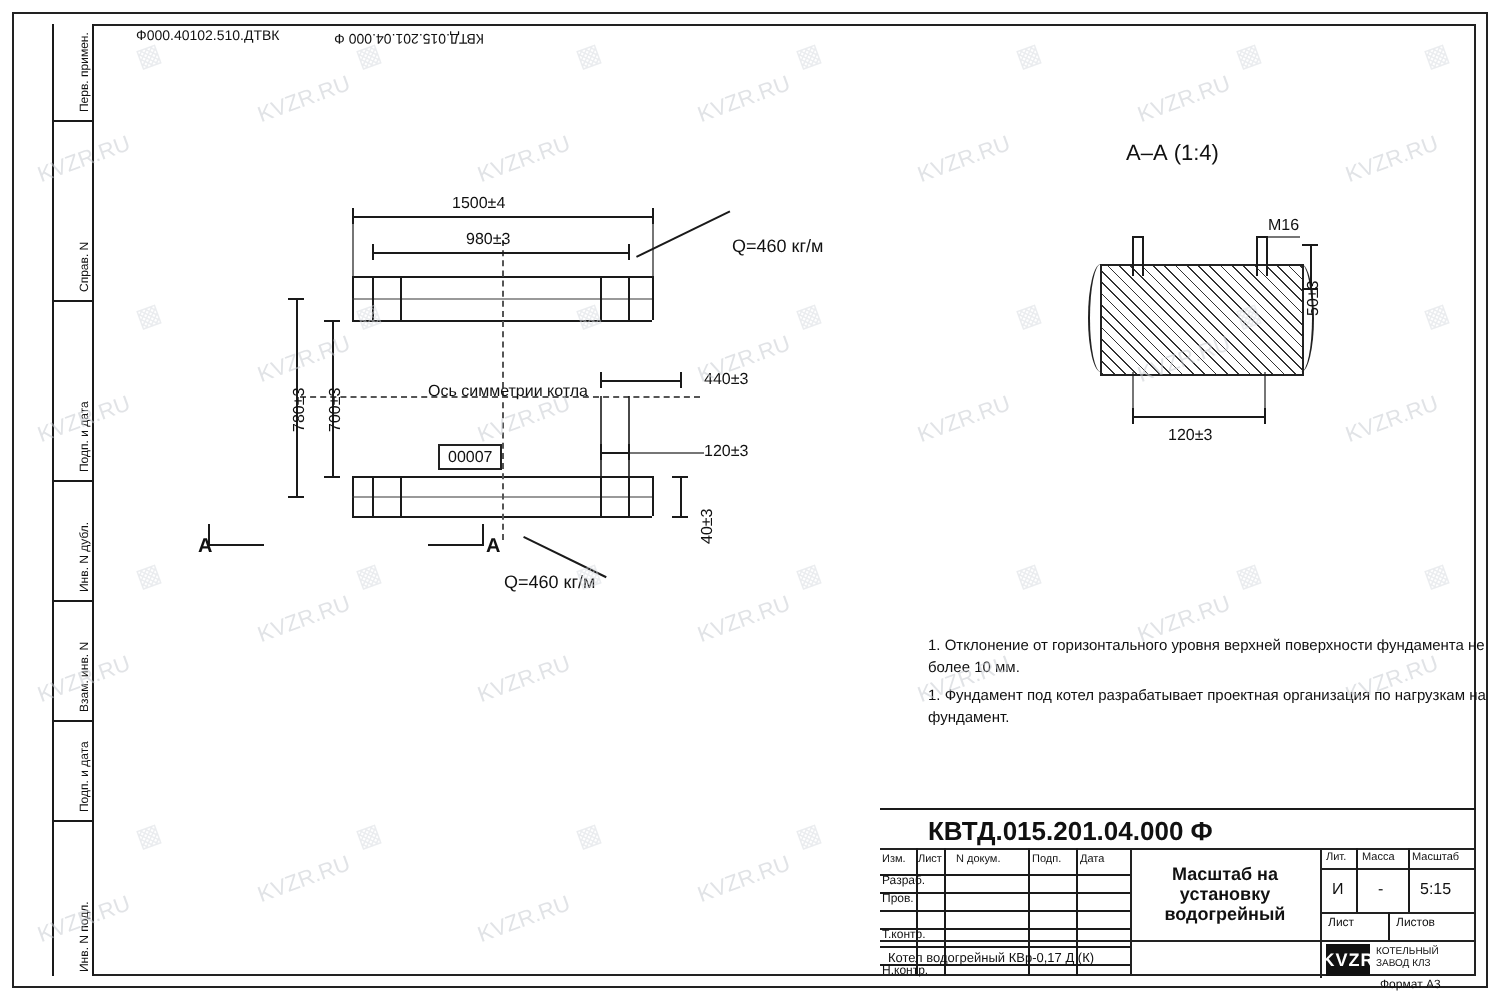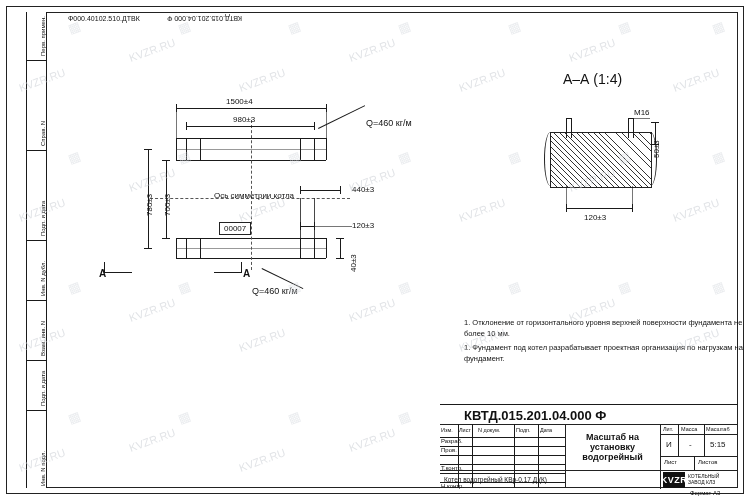--- a/index.html
+++ b/index.html
@@ -125,21 +125,21 @@
   <div class="txt" style="left:252px;top:286px;font-size:9px;">Q=460 кг/м</div>
 
   <div class="ln" style="left:104px;top:272px;width:28px;height:1px;"></div>
   <div class="ln" style="left:104px;top:262px;width:1px;height:10px;"></div>
   <div class="txt b" style="left:99px;top:268px;font-size:10px;">А</div>
 
   <div class="ln" style="left:214px;top:272px;width:28px;height:1px;"></div>
   <div class="ln" style="left:241px;top:262px;width:1px;height:10px;"></div>
   <div class="txt b" style="left:243px;top:268px;font-size:10px;">А</div>
 
-  <div class="txt" style="left:563px;top:71px;font-size:14px;">А–А (1:4)</div>
+  <div class="txt" style="left:563px;top:71px;font-size:11px;">А–А (1:4)</div>
 
   <div class="hatch" style="position:absolute;left:550px;top:132px;width:100px;height:54px;border:1px solid #222;"></div>
 
   <div style="position:absolute;left:544px;top:132px;width:12px;height:54px;border-left:1px solid #222;border-radius:50% 0 0 50%;"></div>
   <div style="position:absolute;left:644px;top:132px;width:12px;height:54px;border-right:1px solid #222;border-radius:0 50% 50% 0;"></div>
 
   <div class="ln" style="left:566px;top:118px;width:1px;height:20px;"></div>
   <div class="ln" style="left:571px;top:118px;width:1px;height:20px;"></div>
   <div class="ln" style="left:566px;top:118px;width:6px;height:1px;"></div>
 

